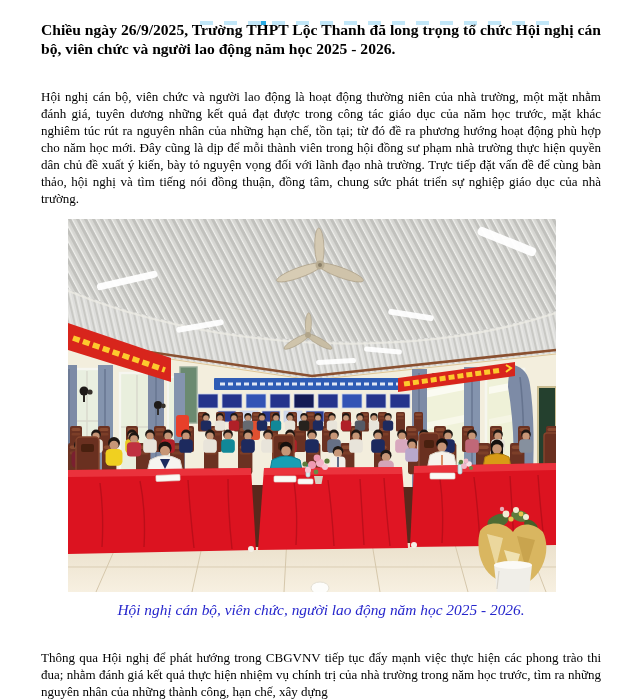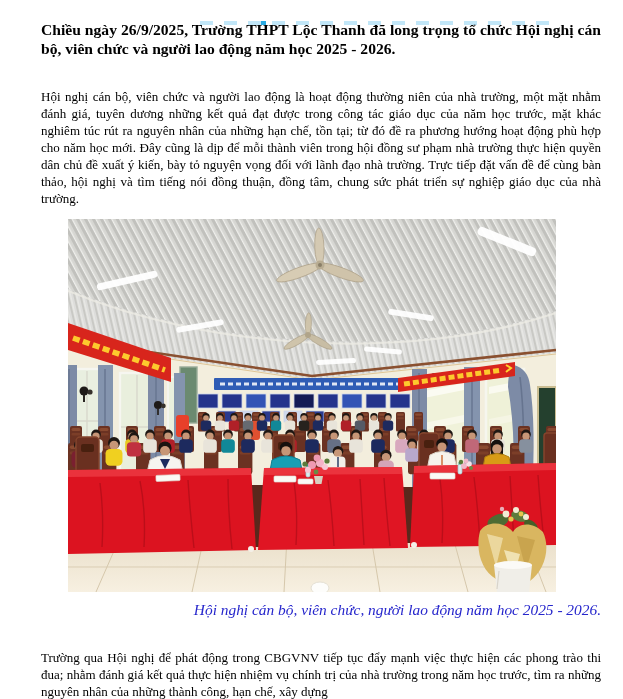--- a/index.html
+++ b/index.html
@@ -15,21 +15,21 @@
     background:#29aae3;}
 
   .lead{margin:21px 22px 0 41px;font-size:15.6px;line-height:18.5px;
     font-weight:bold;text-align:justify;}
   .body-text{margin:30px 22px 0 41px;font-size:13px;line-height:17px;
     text-align:justify;}
   .photo-figure{margin:12px 0 0 0;}
   .photo{width:488px;height:373px;margin:0 auto;overflow:hidden;background:#d9d9d5;}
   .photo svg{display:block;}
   .caption{margin:9px 22px 0 41px;font-size:15.4px;line-height:18px;
-    font-style:italic;text-align:right;color:#2626cc;}
+    font-style:italic;text-align:center;color:#2626cc;}
 </style>
 </head>
 <body>
 
 <div class="page">
 
   <div class="top-fragment">
     <span class="frag-dot"></span>
   </div>
 
@@ -451,15 +451,15 @@
           <path d="M426,346 h38 l-3,27 h-32 Z" fill="#f0eee8"></path>
           <ellipse cx="445" cy="346" rx="19" ry="4" fill="#fbfaf7"></ellipse>
           <line x1="431" y1="352" x2="429" y2="370" stroke="#d8d4ca" stroke-width="1.2"></line>
         </g>
       </svg>
     </div>
   </figure>
 
   <p class="caption">Hội nghị cán bộ, viên chức, người lao động năm học 2025 - 2026.</p>
 
-  <p class="body-text">Trường qua Hội nghị để phát động trong CBGVNV tiếp tục đẩy mạnh việc thực hiện các phong trào thi đua; nhằm đánh giá kết quả thực hiện nhiệm vụ chính trị của nhà trường trong năm học trước, tìm ra những nguyên nhân của những thành công, hạn chế, xây dựng</p>
+  <p class="body-text">Thông qua Hội nghị để phát hướng trong CBGVNV tiếp tục đẩy mạnh việc thực hiện các phong trào thi đua; nhằm đánh giá kết quả thực hiện nhiệm vụ chính trị của nhà trường trong năm học trước, tìm ra những nguyên nhân của những thành công, hạn chế, xây dựng</p>
 
 </div>
 
 </body></html>

